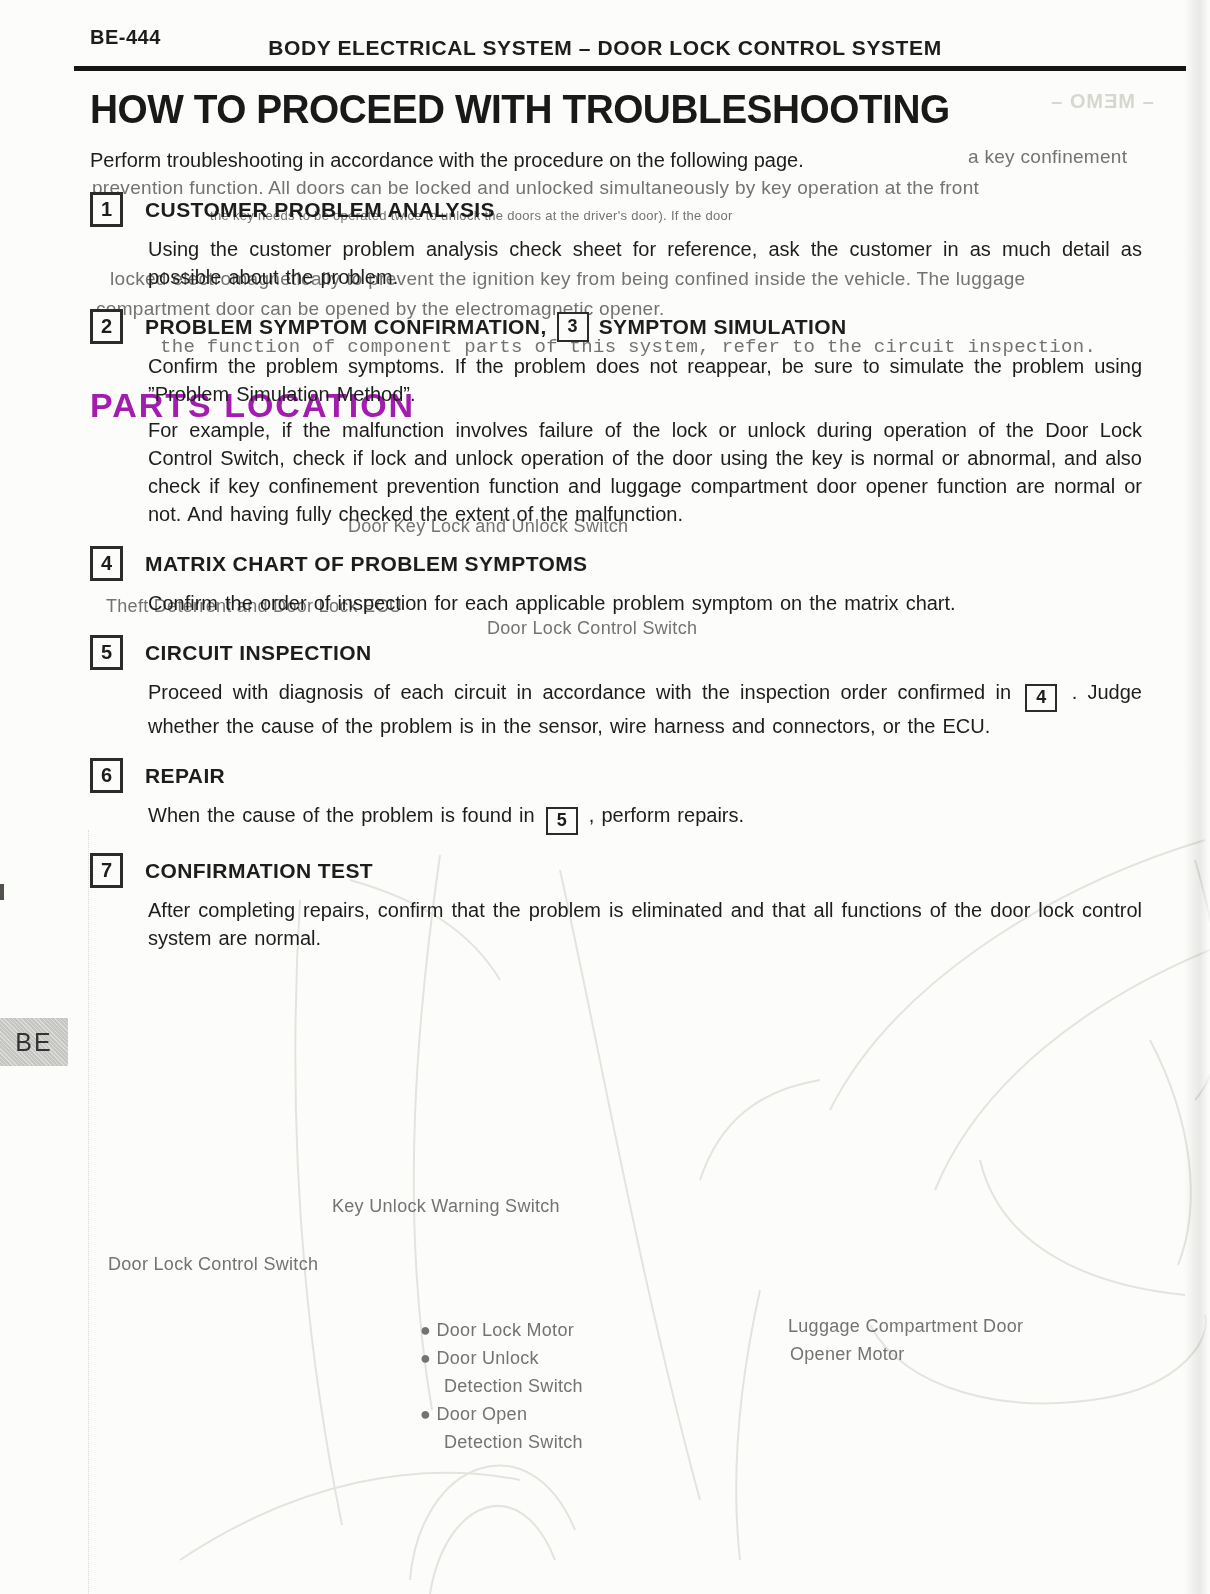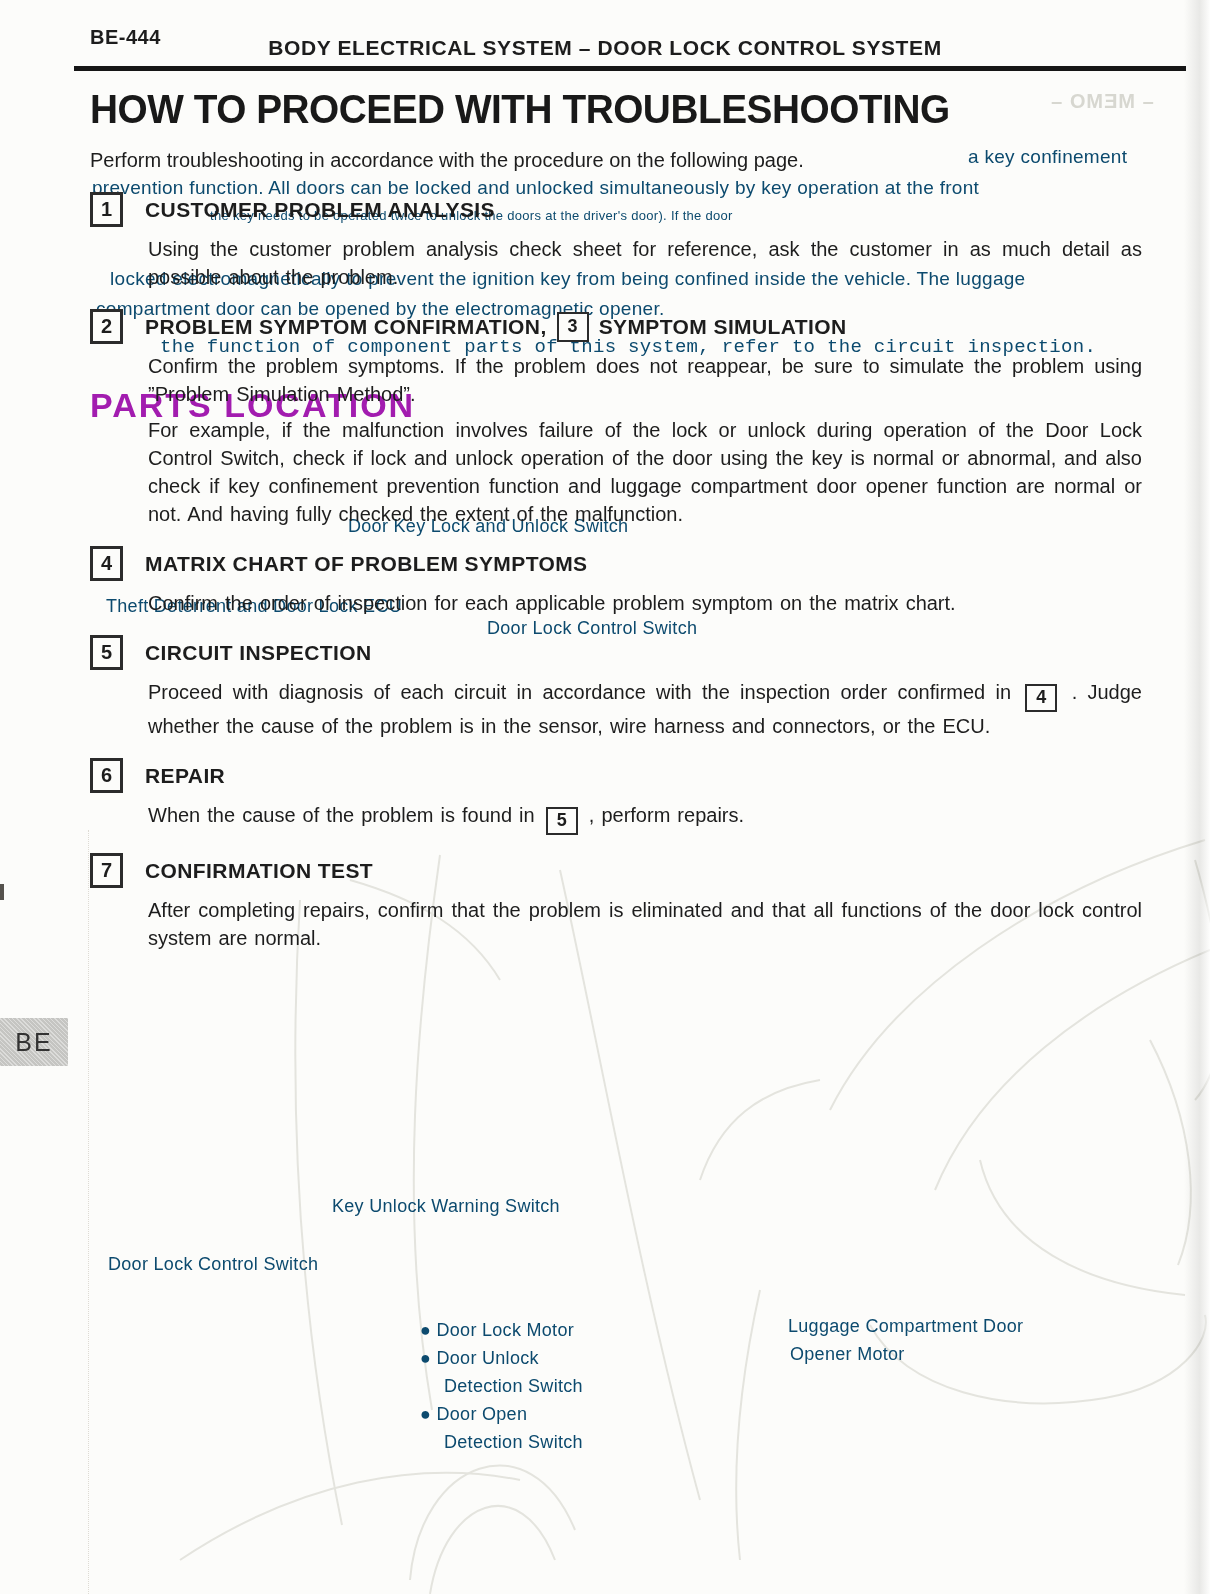--- a/index.html
+++ b/index.html
@@ -10,21 +10,21 @@
     font-family:"Liberation Sans", sans-serif;
     color:#1d1d1d;
     overflow:hidden;
   }
 
   
   .sketch { position:absolute; left:0; top:0; z-index:0; }
   .ghost-layer { position:absolute; inset:0; z-index:0; }
   .ghost-layer span {
     position:absolute;
-    color:#0c4a6e;
+    color:#737373;
     white-space:nowrap;
     letter-spacing:.3px;
   }
   .ghost-layer span.bold { font-weight:bold; color:#a21caf; letter-spacing:2px; }
   .ghost-memo {
     position:absolute; left:1022px; top:90px; width:160px;
     transform:scaleX(-1);
     color:#d7d7d0; font-size:20px; font-weight:bold; letter-spacing:1px;
     z-index:0; text-align:center;
   }

